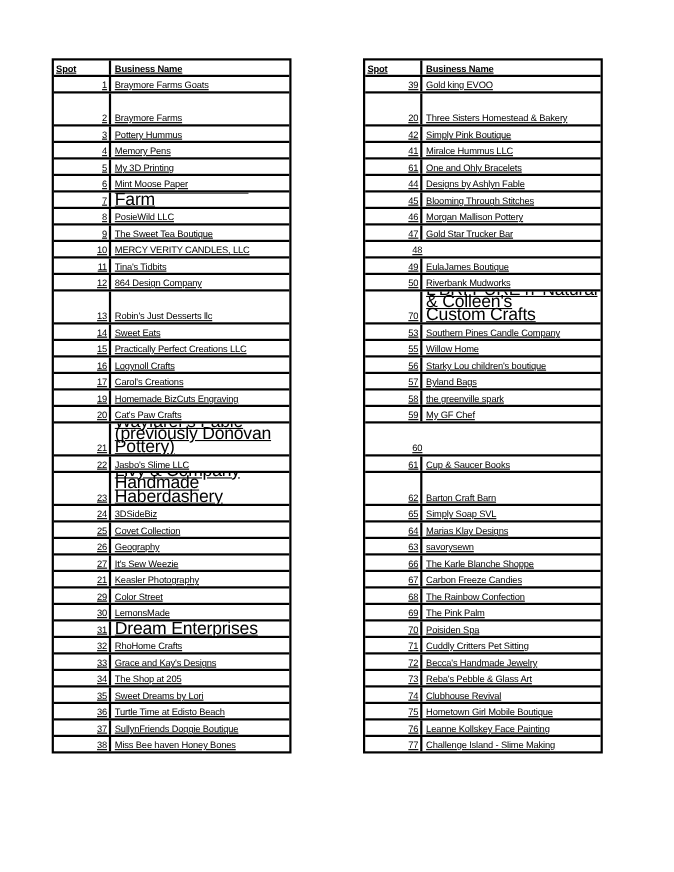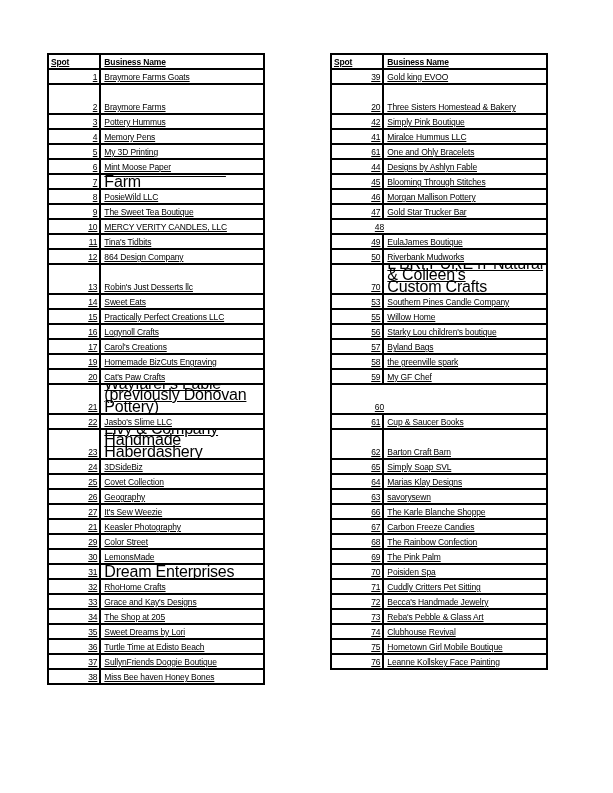--- a/index.html
+++ b/index.html
@@ -332,16 +332,20 @@
           <div class="cell name">Clubhouse Revival</div>
         </div>
         <div class="row">
           <div class="cell spot">75</div>
           <div class="cell name">Hometown Girl Mobile Boutique</div>
         </div>
         <div class="row">
           <div class="cell spot">76</div>
           <div class="cell name">Leanne Kollskey Face Painting</div>
         </div>
+        <div class="row">
+          <div class="cell spot">77</div>
+          <div class="cell name">Challenge Island - Slime Making</div>
+        </div>
       </div>
   </div>
 
 </div>
 
 </body></html>

